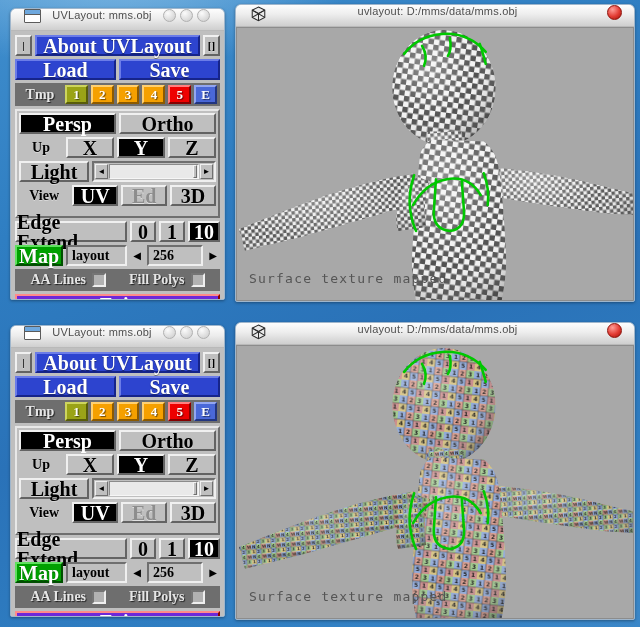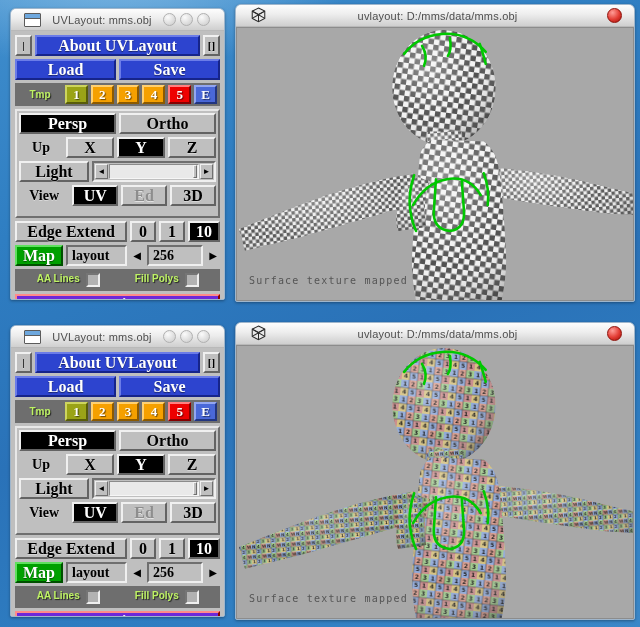--- a/index.html
+++ b/index.html
@@ -21,21 +21,20 @@
     position: absolute;
     background: linear-gradient(180deg,#f3f3f3 0%, #e6e6e6 55%, #d6d6d6 100%);
     border: 1px solid #9fb6cc;
     border-radius: 6px 6px 2px 2px;
     box-shadow: 0 1px 3px rgba(0,0,0,.35);
     overflow: hidden;
   }
   .titlebar {
     height: 22px;
     display: flex;
-    align-items: center;
     background: linear-gradient(180deg,#fdfdfd 0%, #ededed 45%, #dcdcdc 75%, #cfcfcf 100%);
     border-bottom: 1px solid #b9b9b9;
     border-radius: 5px 5px 0 0;
     padding: 0 12px;
     position: relative;
   }
   .title-text {
     flex: 1;
     text-align: center;
     font-size: 11px;
@@ -93,21 +92,21 @@
   .row { display: flex; align-items: stretch; gap: 3px; margin-bottom: 3px; }
   .row:last-child { margin-bottom: 8px; }
 
   .btn {
     background: #bfbfbf;
     border: 2px solid;
     border-color: #f0f0f0 #636363 #636363 #f0f0f0;
     color: #000;
     font-family: "Liberation Serif", serif;
     font-weight: bold;
-    font-size: 16px;
+    font-size: 20px;
     line-height: 1;
     display: flex; align-items: center; justify-content: center;
     height: 21px;
     cursor: default;
     user-select: none;
     text-shadow: 0 1px 0 rgba(255,255,255,.35);
   }
   .btn.blue {
     background: #2d44cf;
     color: #fff;
@@ -129,24 +128,24 @@
   .btn.red {
     background: #6d28d9;
     color: #fff;
     border-color: #ff8a8a #8a0000 #8a0000 #ff8a8a;
     text-shadow: 0 1px 1px rgba(0,0,0,.55);
   }
   .btn.disabled { color: #8d8d8d; text-shadow: 0 1px 0 rgba(255,255,255,.55); }
   .btn.tiny { width: 17px; font-size: 11px; padding: 0; }
 
   .label-static {
-    font-family: Liberation Sans, sans-serif;
+    font-family: Liberation Serif, serif;
     font-weight: bold;
-    font-size: 10px;
-    color: #bef264;
+    font-size: 14px;
+    color: #e5e5e5;
     display: flex; align-items: center; justify-content: center;
     text-shadow: 1px 1px 1px rgba(0,0,0,.7);
     user-select: none;
   }
   .label-dark {
     font-family: "Liberation Serif", serif;
     font-weight: bold;
     font-size: 14px;
     color: #000;
     display: flex; align-items: center; justify-content: center;
@@ -264,21 +263,21 @@
     background: #a8a8a8;
     height: calc(100% - 22px);
     border: 1px solid #8c8c8c;
     position: relative;
     overflow: hidden;
   }
   .vp-status {
     position: absolute;
     left: 12px; bottom: 14px;
     font-family: "DejaVu Sans Mono", monospace;
-    font-size: 10px;
+    font-size: 13px;
     color: #555;
     letter-spacing: 1.2px;
     white-space: nowrap;
   }
   .vp-figure { position: absolute; inset: 0; }
 </style>
 </head>
 <body>
 
 <div class="win" id="win-ctrl-top" style="left:10px; top:8px; width:215px; height:292px;">

